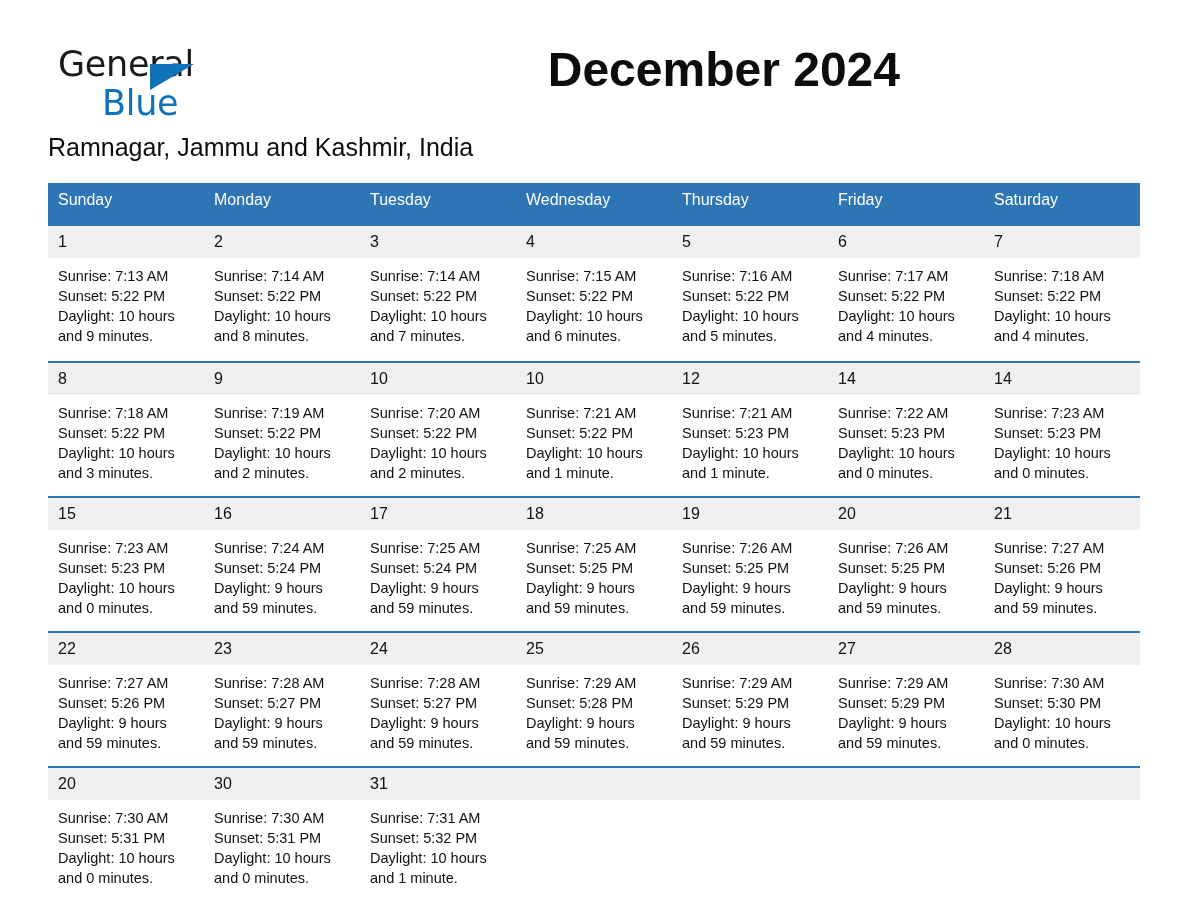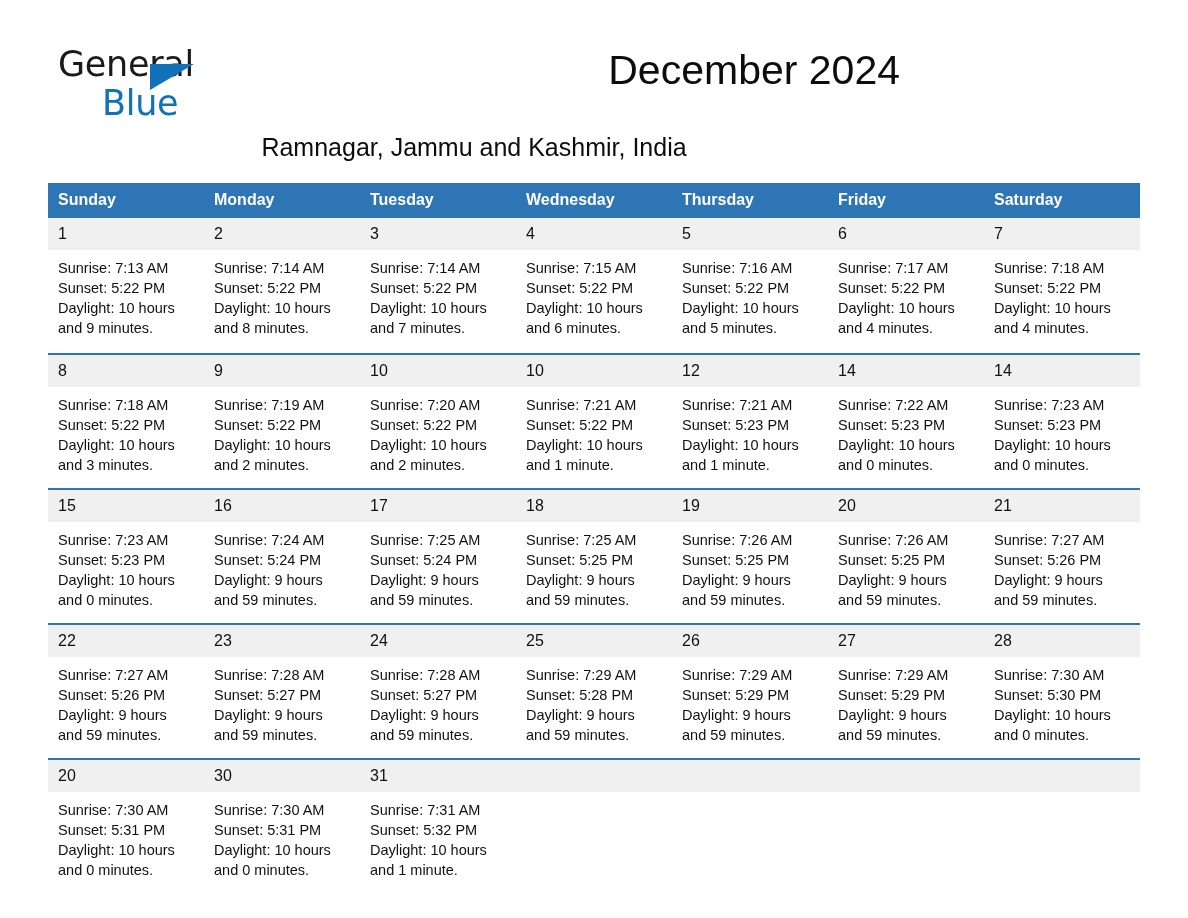--- a/index.html
+++ b/index.html
@@ -66,52 +66,52 @@
     letter-spacing: -0.3px;
     font-family: "DejaVu Sans", sans-serif;
     font-weight: 400;
   }
   .title-block {
     text-align: right;
     flex: 1;
     padding-top: 0px;
   }
   .cal-title {
-    font-size: 41px;
+    font-size: 48px;
     line-height: 52px;
-    font-weight: 400;
+    font-weight: 700;
     color: #0d0d0d;
     letter-spacing: 0px;
     white-space: nowrap;
   }
 
   .subtitle {
     margin-top: 10px;
-    text-align: center;
+    text-align: left;
     font-size: 25px;
     line-height: 30px;
     font-weight: 400;
     color: #0d0d0d;
     white-space: nowrap;
   }
 
   
   .calendar {
     margin-top: 21px;
     width: 1092px;
     border-collapse: collapse;
     table-layout: fixed;
   }
   .calendar th {
     background: #2e75b6;
     color: #ffffff;
     font-size: 16px;
-    font-weight: 700;
+    font-weight: 400;
     text-align: left;
-    padding: 7px 0 8px 10px;
+    padding: 7px 0 16px 10px;
     height: 20px;
     border: none;
   }
   .calendar td {
     vertical-align: top;
     padding: 0;
     border: none;
     width: 156px;
   }
   .daycell {

